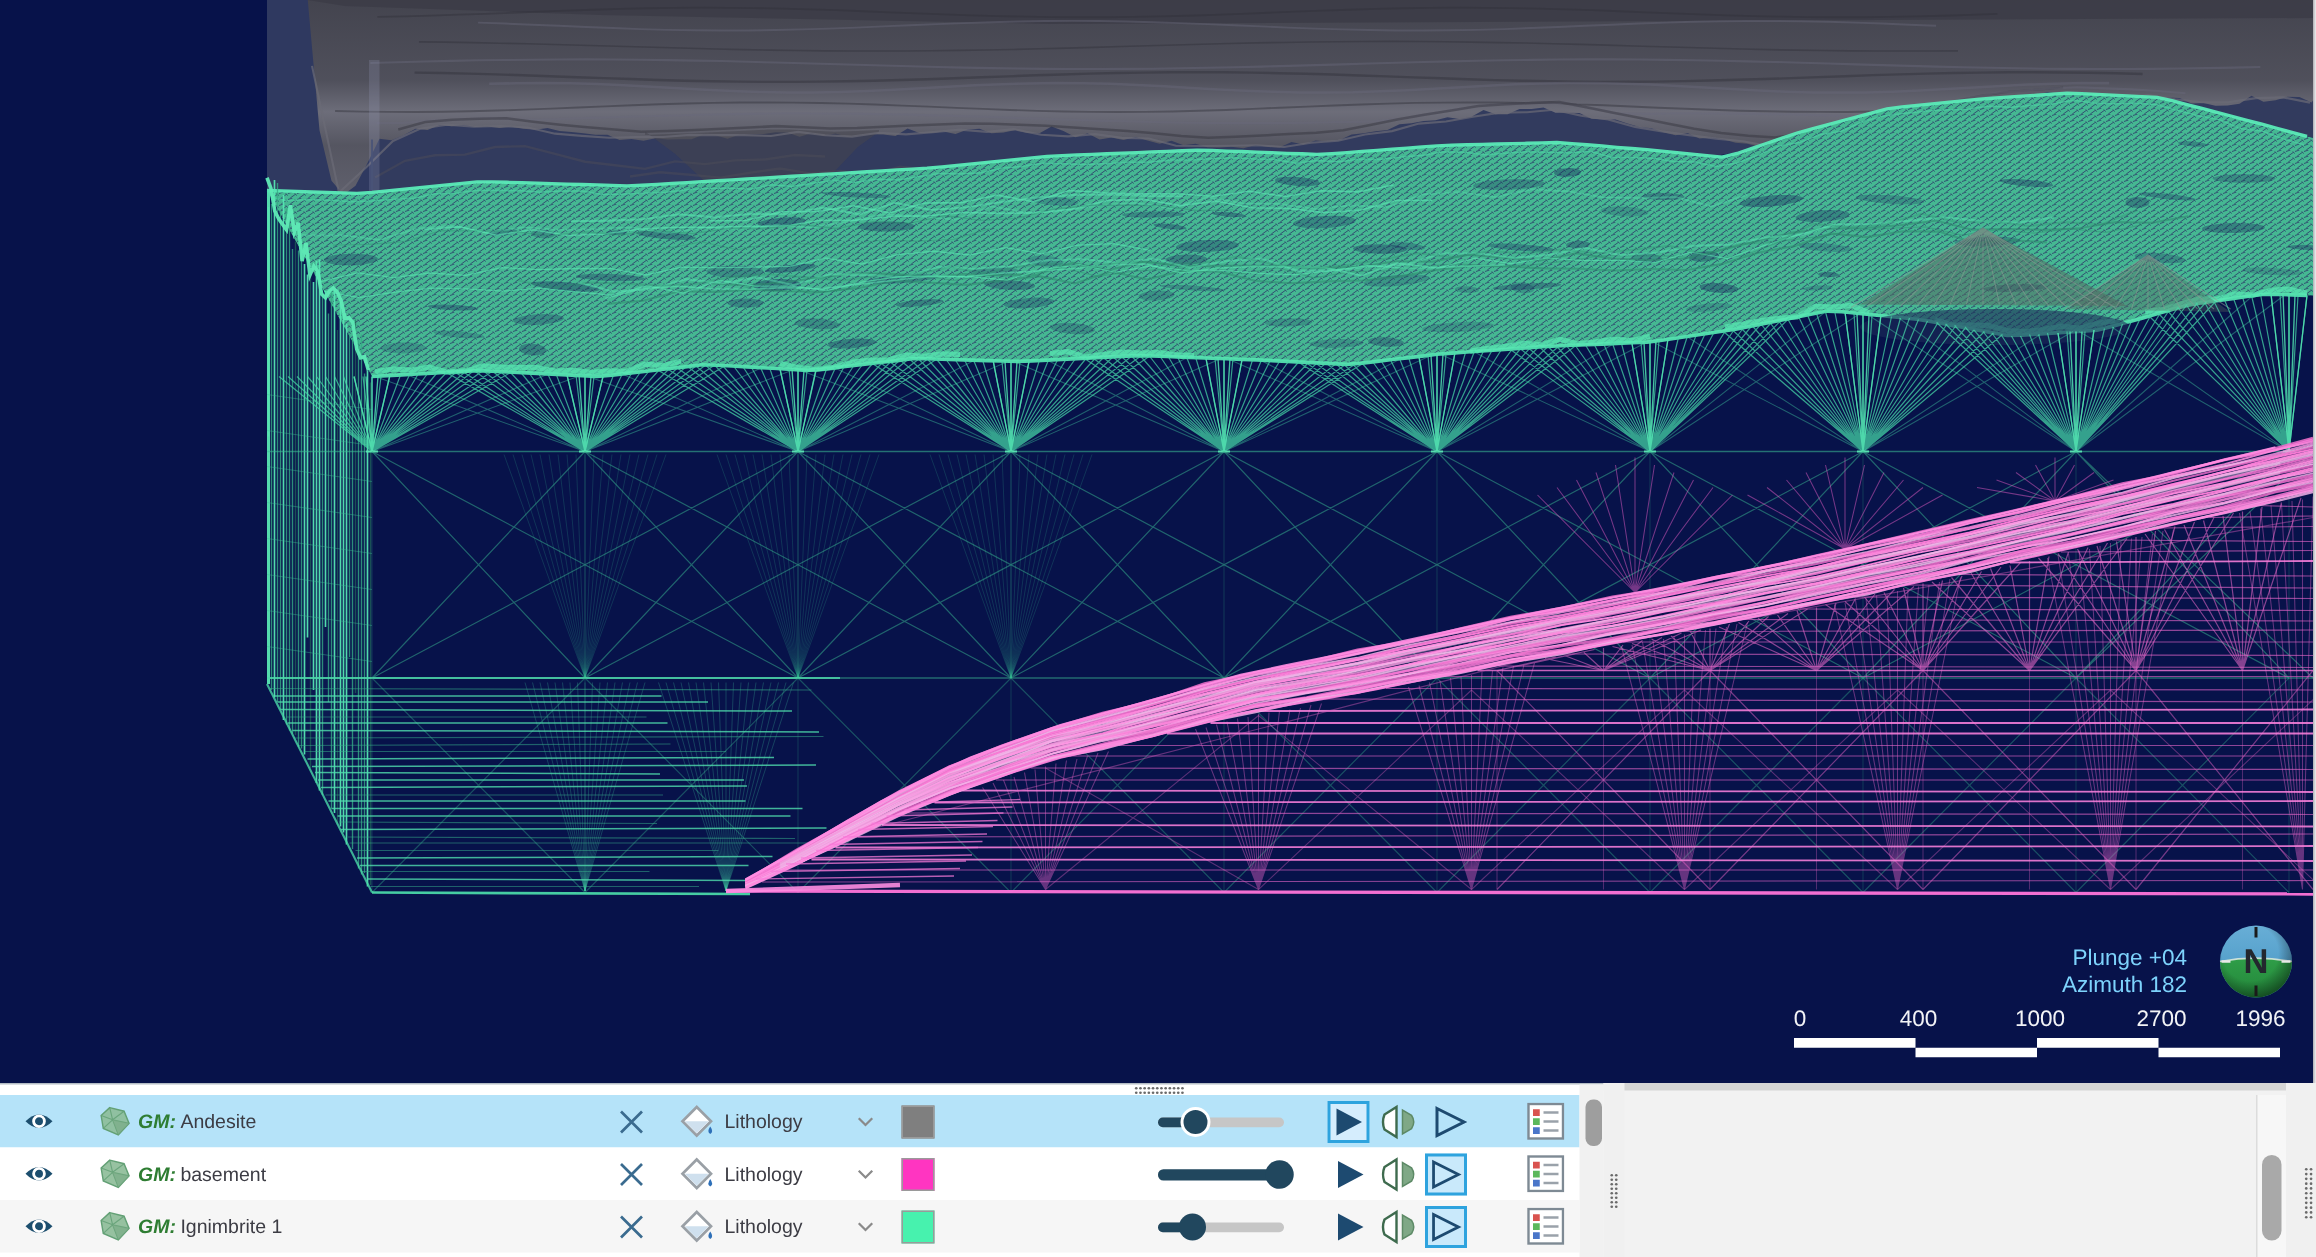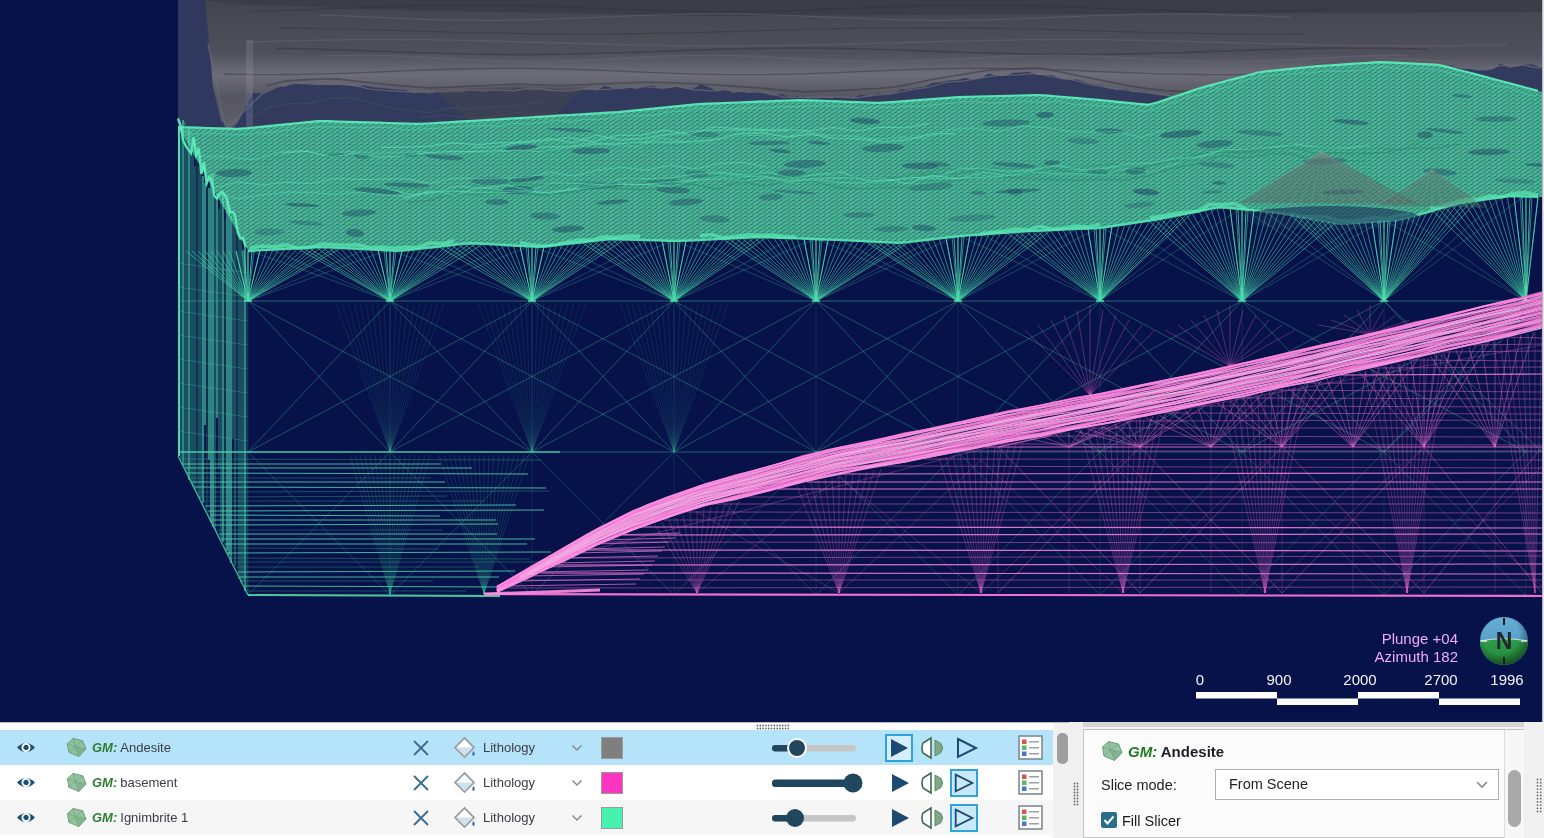--- a/index.html
+++ b/index.html
@@ -1,17 +1,17 @@
 <!DOCTYPE html>
 <html><head><meta charset="utf-8"><style>
 * { margin:0; padding:0; box-sizing:border-box; }
 body { width:1544px; height:838px; font-family:"Liberation Sans",sans-serif; overflow:hidden; background:#fff; position:relative; }
 #vp { position:absolute; left:0; top:0; width:1542px; height:722px; background:#07124a; overflow:hidden; }
 #redge { position:absolute; left:1542px; top:0; width:2px; height:722px; background:#e4e4e6; border-left:1px solid #b9b9bd; }
-.ovl { position:absolute; color:#f0abfc; font-size:15px; }
+.ovl { position:absolute; color:#7dd3fc; font-size:15px; }
 #plunge { right:84px; top:630px; text-align:right; line-height:18px; }
 .slbl { position:absolute; top:671px; width:60px; text-align:center; color:#f2f3f6; font-size:15px; }
 #bar { position:absolute; }
 #botbar { position:absolute; left:0; top:722px; width:1544px; height:116px; background:#f2f2f2; }
 #lp { position:absolute; left:0; top:0px; width:1069px; height:116px; background:#fff; border-top:1px solid #b3bcc4; }
 .row { position:absolute; left:0; width:1053px; height:35px; }
 .r1 { top:7px; background:#b5e3f9; }
 .r2 { top:42px; background:#ffffff; }
 .r3 { top:77px; background:#f6f6f6; }
 .cell { position:absolute; top:0; height:35px; display:flex; align-items:center; }
@@ -234,22 +234,22 @@
       <path d="M520.0 577.2 L560.0 556.2 L600.0 535.4 L640.0 517.0 L680.0 503.0 L720.0 491.0 L760.0 481.0 L800.0 470.1 L840.0 460.1 L880.0 452.6 L920.0 444.9 L960.0 436.4 L1000.0 428.0 L1040.0 420.4 L1080.0 412.8 L1120.0 405.0 L1160.0 397.0 L1200.0 389.0 L1240.0 380.2 L1280.0 371.4 L1320.0 362.4 L1360.0 353.2 L1400.0 344.0 L1440.0 334.4 L1480.0 324.8 L1520.0 315.2" stroke="#ecc0e8" stroke-width="2" fill="none" opacity="0.45"></path>
       <path d="M520.0 578.4 L560.0 558.0 L600.0 537.7 L640.0 519.9 L680.0 506.1 L720.0 494.4 L760.0 484.6 L800.0 473.9 L840.0 464.1 L880.0 456.7 L920.0 449.1 L960.0 440.8 L1000.0 432.4 L1040.0 424.9 L1080.0 417.4 L1120.0 409.7 L1160.0 401.7 L1200.0 393.8 L1240.0 385.1 L1280.0 376.3 L1320.0 367.4 L1360.0 358.3 L1400.0 349.1 L1440.0 339.6 L1480.0 330.1 L1520.0 320.6" stroke="#ecc0e8" stroke-width="2" fill="none" opacity="0.45"></path>
       <path d="M497.0 586.5 L527.0 569.5 L557.0 552.0 L587.0 534.4 L617.0 519.1 L647.0 504.9 L677.0 493.8 L707.0 483.4 L737.0 475.2 L767.0 467.0 L797.0 458.4 L827.0 449.9 L857.0 443.6 L887.0 437.5 L917.0 431.4 L947.0 424.8 L977.0 418.3 L1007.0 411.9 L1037.0 405.9 L1067.0 400.0 L1097.0 394.1 L1127.0 388.0 L1157.0 381.8 L1187.0 375.7 L1217.0 369.2 L1247.0 362.4 L1277.0 355.7 L1307.0 348.8 L1337.0 341.8 L1367.0 334.7 L1397.0 327.6 L1427.0 320.2 L1457.0 312.8 L1487.0 305.5 L1517.0 298.1" stroke="#ff8ee2" stroke-width="1.4" fill="none" opacity="0.9"></path>
       <path d="M497.0 591.5 L527.0 577.8 L557.0 563.7 L587.0 548.8 L617.0 536.1 L647.0 524.2 L677.0 514.3 L707.0 505.1 L737.0 498.3 L767.0 491.2 L797.0 483.5 L827.0 475.8 L857.0 470.3 L887.0 465.1 L917.0 459.6 L947.0 453.5 L977.0 447.4 L1007.0 441.5 L1037.0 436.0 L1067.0 430.5 L1097.0 425.0 L1127.0 419.2 L1157.0 413.4 L1187.0 407.5 L1217.0 401.3 L1247.0 394.9 L1277.0 388.4 L1307.0 381.9 L1337.0 375.2 L1367.0 368.5 L1397.0 361.8 L1427.0 354.8 L1457.0 347.8 L1487.0 340.8 L1517.0 333.8" stroke="#ff86de" stroke-width="1.4" fill="none" opacity="0.9"></path>
       <path d="M614 535 L680 533 M603 540 L675 538 M591 544 L669 542 M581 549 L665 547 M572 553 L662 551 M562 558 L658 556 M553 563 L655 561 M544 567 L652 565 M534 572 L648 570 M524 576 L644 574 M514 581 L640 579 M504 586 L636 584" stroke="#f77ad8" stroke-width="0.9" fill="none" opacity="0.75"></path>
       <path d="M484 594 L1542 596" stroke="#ff74da" stroke-width="2.2" opacity="0.95"></path>
       <path d="M484 594 L600 590" stroke="#ff8ce2" stroke-width="3" opacity="0.9"></path>
     </svg>
 <div class="ovl" id="plunge">Plunge +04<br>Azimuth 182</div>
 <div class="slbl" style="left:1170px">0</div>
-<div class="slbl" style="left:1249px">900</div>
-<div class="slbl" style="left:1330px">2000</div>
+<div class="slbl" style="left:1249px">400</div>
+<div class="slbl" style="left:1330px">1000</div>
 <div class="slbl" style="left:1411px">2700</div>
 <div class="slbl" style="left:1477px">1996</div>
 <svg id="bar" style="left:1196px; top:692px;" width="325" height="13">
 <rect x="0" y="0" width="81" height="6.5" fill="#fff"></rect>
 <rect x="81" y="6.5" width="81" height="6.5" fill="#fff"></rect>
 <rect x="162" y="0" width="81" height="6.5" fill="#fff"></rect>
 <rect x="243" y="6.5" width="81" height="6.5" fill="#fff"></rect>
 </svg>
 <svg style="position:absolute;left:1479px;top:616px" width="50" height="50" viewBox="0 0 50 50">
 <defs>
@@ -517,36 +517,20 @@
         <circle cx="4.5" cy="1.5" r="0.9" fill="#6a6a6a"></circle>
         <circle cx="4.5" cy="4.5" r="0.9" fill="#6a6a6a"></circle>
         <circle cx="4.5" cy="7.5" r="0.9" fill="#6a6a6a"></circle>
         <circle cx="4.5" cy="10.5" r="0.9" fill="#6a6a6a"></circle>
         <circle cx="4.5" cy="13.5" r="0.9" fill="#6a6a6a"></circle>
         <circle cx="4.5" cy="16.5" r="0.9" fill="#6a6a6a"></circle>
         <circle cx="4.5" cy="19.5" r="0.9" fill="#6a6a6a"></circle>
         <circle cx="4.5" cy="22.5" r="0.9" fill="#6a6a6a"></circle>
       </svg>
     </div>
-<div id="rp">
-<div style="position:absolute;left:17px;top:10px;width:22px;height:22px"><svg width="22" height="22" viewBox="0 0 22 22">
-          <path d="M7.5 1.5 L17.5 4 L21 12.5 L13.5 20.5 L3 16 L1.5 7 Z" fill="#8cbb97" fill-opacity="0.9" stroke="#63a075" stroke-width="1"></path>
-          <path d="M7.5 1.5 L9.5 10 L17.5 4 M9.5 10 L21 12.5 M9.5 10 L13.5 20.5 M9.5 10 L3 16 M9.5 10 L1.5 7" stroke="#63a075" stroke-width="0.8" fill="none" opacity="0.85"></path>
-          <path d="M9.5 10 L21 12.5 L13.5 20.5 Z" fill="#79ab86" opacity="0.7"></path>
-        </svg></div>
-<div style="position:absolute;left:44px;top:13px;font-size:15px;font-weight:bold;color:#1d1d26"><span style="color:#1e7a1e;font-style:italic">GM:</span> Andesite</div>
-<div style="position:absolute;left:17px;top:47px;font-size:14.5px;color:#1f1f1f">Slice mode:</div>
-<div class="ddl">From Scene<svg style="position:absolute;right:10px;top:11px" width="12" height="8">
-          <path d="M1 1 L6 6 L11 1" stroke="#8a8a8a" stroke-width="1.6" fill="none"></path>
-        </svg></div>
-<div style="position:absolute;left:17px;top:82px;width:16px;height:16px;background:#2a6e8e;border-radius:2px"><svg width="16" height="16">
-          <path d="M3.5 8 L6.5 11.5 L12.5 4.5" stroke="#fff" stroke-width="2" fill="none"></path>
-        </svg></div>
-<div style="position:absolute;left:38px;top:83px;font-size:14.5px;color:#1a1a1a">Fill Slicer</div>
-</div>
 <div id="rpsb">
       <div class="thumb"></div>
     </div>
 <div id="winr">
       <svg style="position:absolute;left:12px;top:56px" width="8" height="36">
         <circle cx="1.5" cy="1.5" r="0.9" fill="#6a6a6a"></circle>
         <circle cx="1.5" cy="4.7" r="0.9" fill="#6a6a6a"></circle>
         <circle cx="1.5" cy="7.9" r="0.9" fill="#6a6a6a"></circle>
         <circle cx="1.5" cy="11.100000000000001" r="0.9" fill="#6a6a6a"></circle>
         <circle cx="1.5" cy="14.3" r="0.9" fill="#6a6a6a"></circle>

